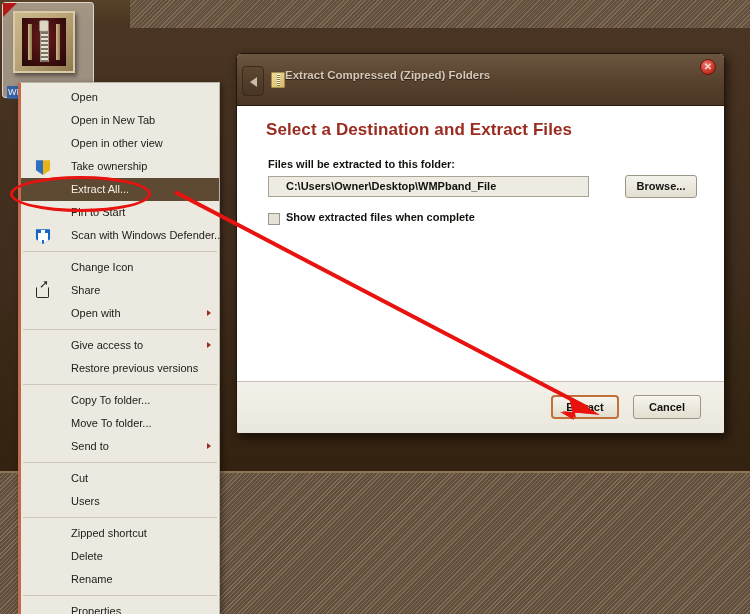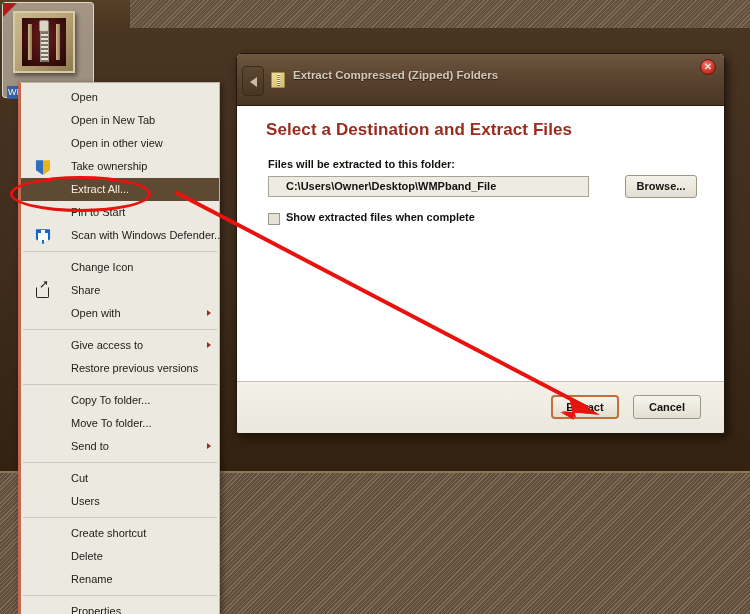--- a/index.html
+++ b/index.html
@@ -207,21 +207,21 @@
   #dlg-ticon {
     position: absolute; left: 34px; top: 18px; width: 14px; height: 16px;
     background: linear-gradient(135deg,#f2dc9a,#d8ba66);
     border: 1px solid #a58f4e; border-radius: 1px;
   }
   #dlg-ticon::after {
     content: ""; position: absolute; left: 5px; top: 1px; width: 3px; bottom: 1px;
     background: repeating-linear-gradient(to bottom,#ffffff 0 1px,#8a7a44 1px 2px);
   }
   #dlg-ttext {
-    position: absolute; left: 56px; top: 15px;
+    position: absolute; left: 48px; top: 15px;
     font-size: 11.5px; font-weight: bold; color: #d4c8b7;
     text-shadow: 0 1px 1px rgba(0,0,0,0.6);
   }
   #dlg-close {
     position: absolute; right: 8px; top: 5px; width: 16px; height: 16px;
     border-radius: 50%;
     background: radial-gradient(circle at 35% 30%, #e8736b 0%, #cf3a2c 55%, #8e1d12 100%);
     border: 1px solid #6d1409;
     color: #ffd9d4; font-size: 10px; font-weight: bold;
     text-align: center; line-height: 14px;
@@ -321,21 +321,21 @@
       <div class="mi"><span>Give access to</span><span class="arrow"></span></div>
       <div class="mi"><span>Restore previous versions</span></div>
       <div class="mi-sep"></div>
       <div class="mi"><span>Copy To folder...</span></div>
       <div class="mi"><span>Move To folder...</span></div>
       <div class="mi"><span>Send to</span><span class="arrow"></span></div>
       <div class="mi-sep"></div>
       <div class="mi"><span>Cut</span></div>
       <div class="mi"><span>Users</span></div>
       <div class="mi-sep"></div>
-      <div class="mi"><span>Create shortcut</span></div>
+      <div class="mi"><span>Zipped shortcut</span></div>
       <div class="mi"><span>Delete</span></div>
       <div class="mi"><span>Rename</span></div>
       <div class="mi-sep"></div>
       <div class="mi"><span>Properties</span></div>
     </div>
 
   <div id="dialog">
 
     <div id="dlg-title">
       <div id="dlg-back"></div>

